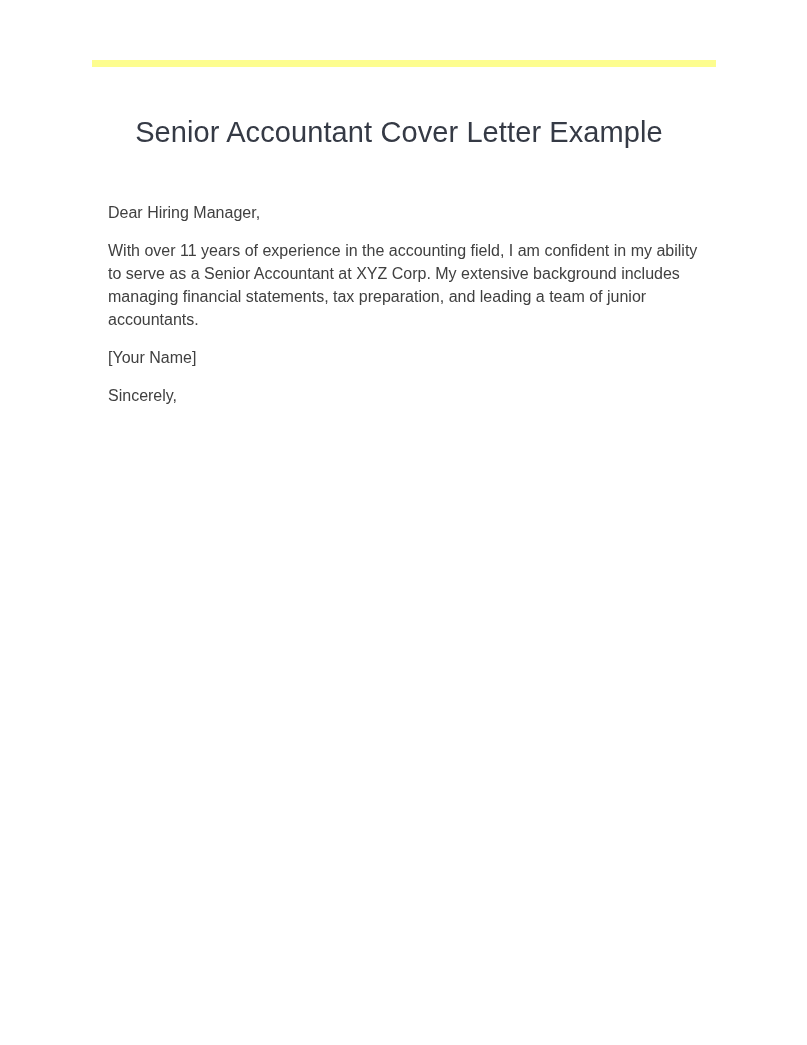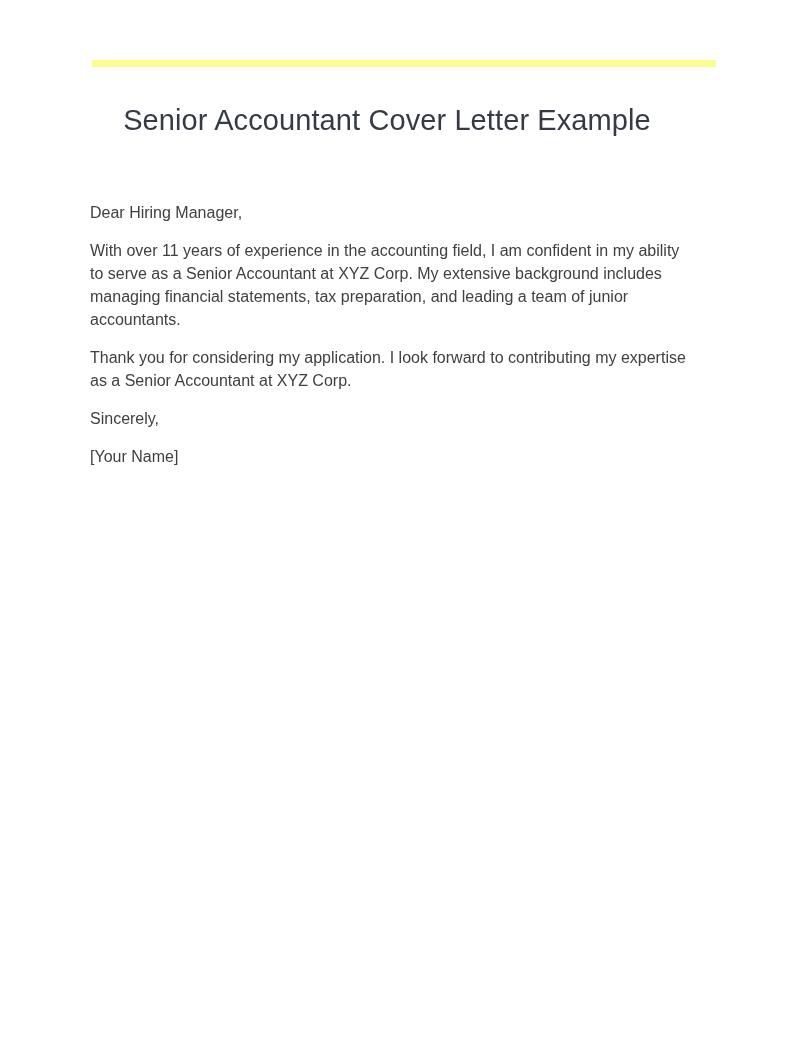--- a/index.html
+++ b/index.html
@@ -1,26 +1,25 @@
 <!DOCTYPE html>
 <html><head>
   <meta charset="utf-8">
   <style>
     html, body { margin: 0; padding: 0; background: #ffffff; }
     body { width: 807px; height: 1045px; position: relative; overflow: hidden; font-family: "Liberation Sans", sans-serif; }
     .bar { position: absolute; left: 92px; top: 60px; width: 624px; height: 7px; background: #fdfd8f; }
-    .title { position: absolute; left: 0; width: 774px; top: 104px; text-align: center; font-size: 29px; color: #353a45; font-weight: normal; margin: 0; letter-spacing: 0.1px; }
-    .letter { position: absolute; left: 90px; top: 201px; width: 600px; color: #404040; font-size: 16px; line-height: 23px; }
+    .title { position: absolute; left: 0; width: 774px; top: 104px; text-align: center; font-size: 29px; color: #353a45; font-weight: normal; margin: 12px; letter-spacing: 0.1px; }
+    .letter { position: absolute; left: 108px; top: 201px; width: 600px; color: #404040; font-size: 16px; line-height: 23px; }
     .letter p { margin: 0 0 15px 0; }
   </style>
 </head>
 <body>
 
 <div class="bar"></div>
 <h1 class="title">Senior Accountant Cover Letter Example</h1>
 
 <div class="letter">
   <p>Dear Hiring Manager,</p>
   <p>With over 11 years of experience in the accounting field, I am confident in my ability to serve as a Senior Accountant at XYZ Corp. My extensive background includes managing financial statements, tax preparation, and leading a team of junior accountants.</p>
-  <p>Thank you for considering my application. I look forward to contributing my expertise as a Senior Accountant at XYZ Corp.</p>
+  <p>[Your Name]</p>
   <p>Sincerely,</p>
-  <p>[Your Name]</p>
 </div>
 
 </body></html>

